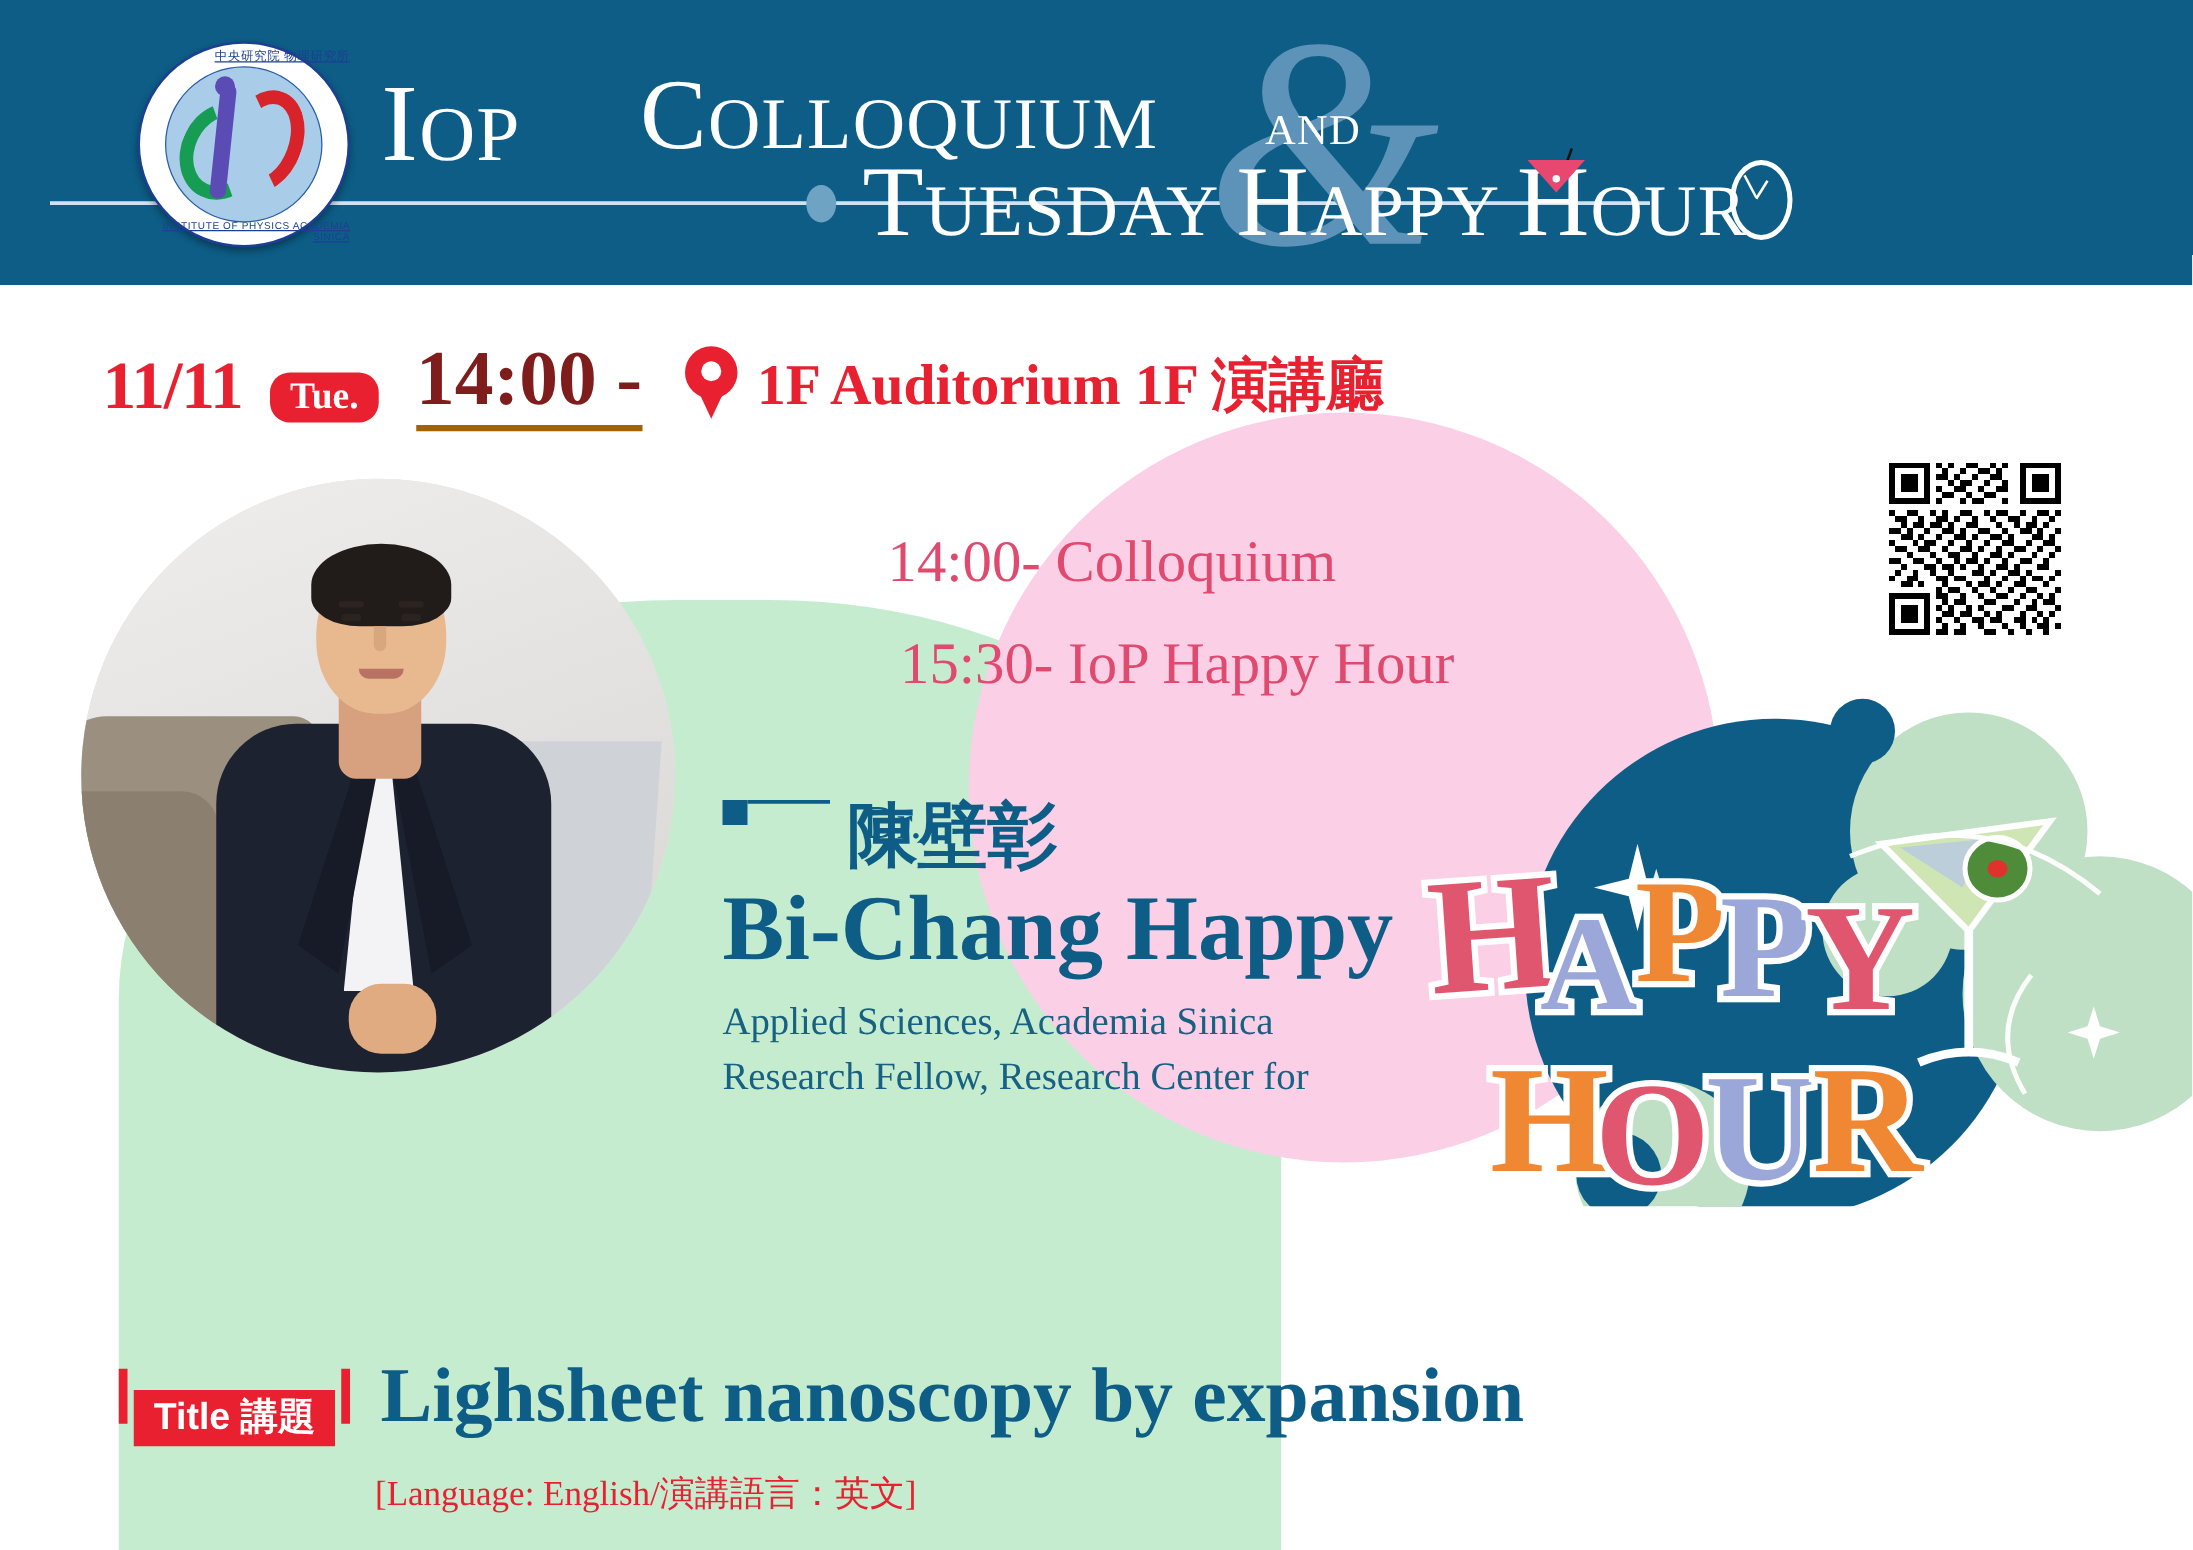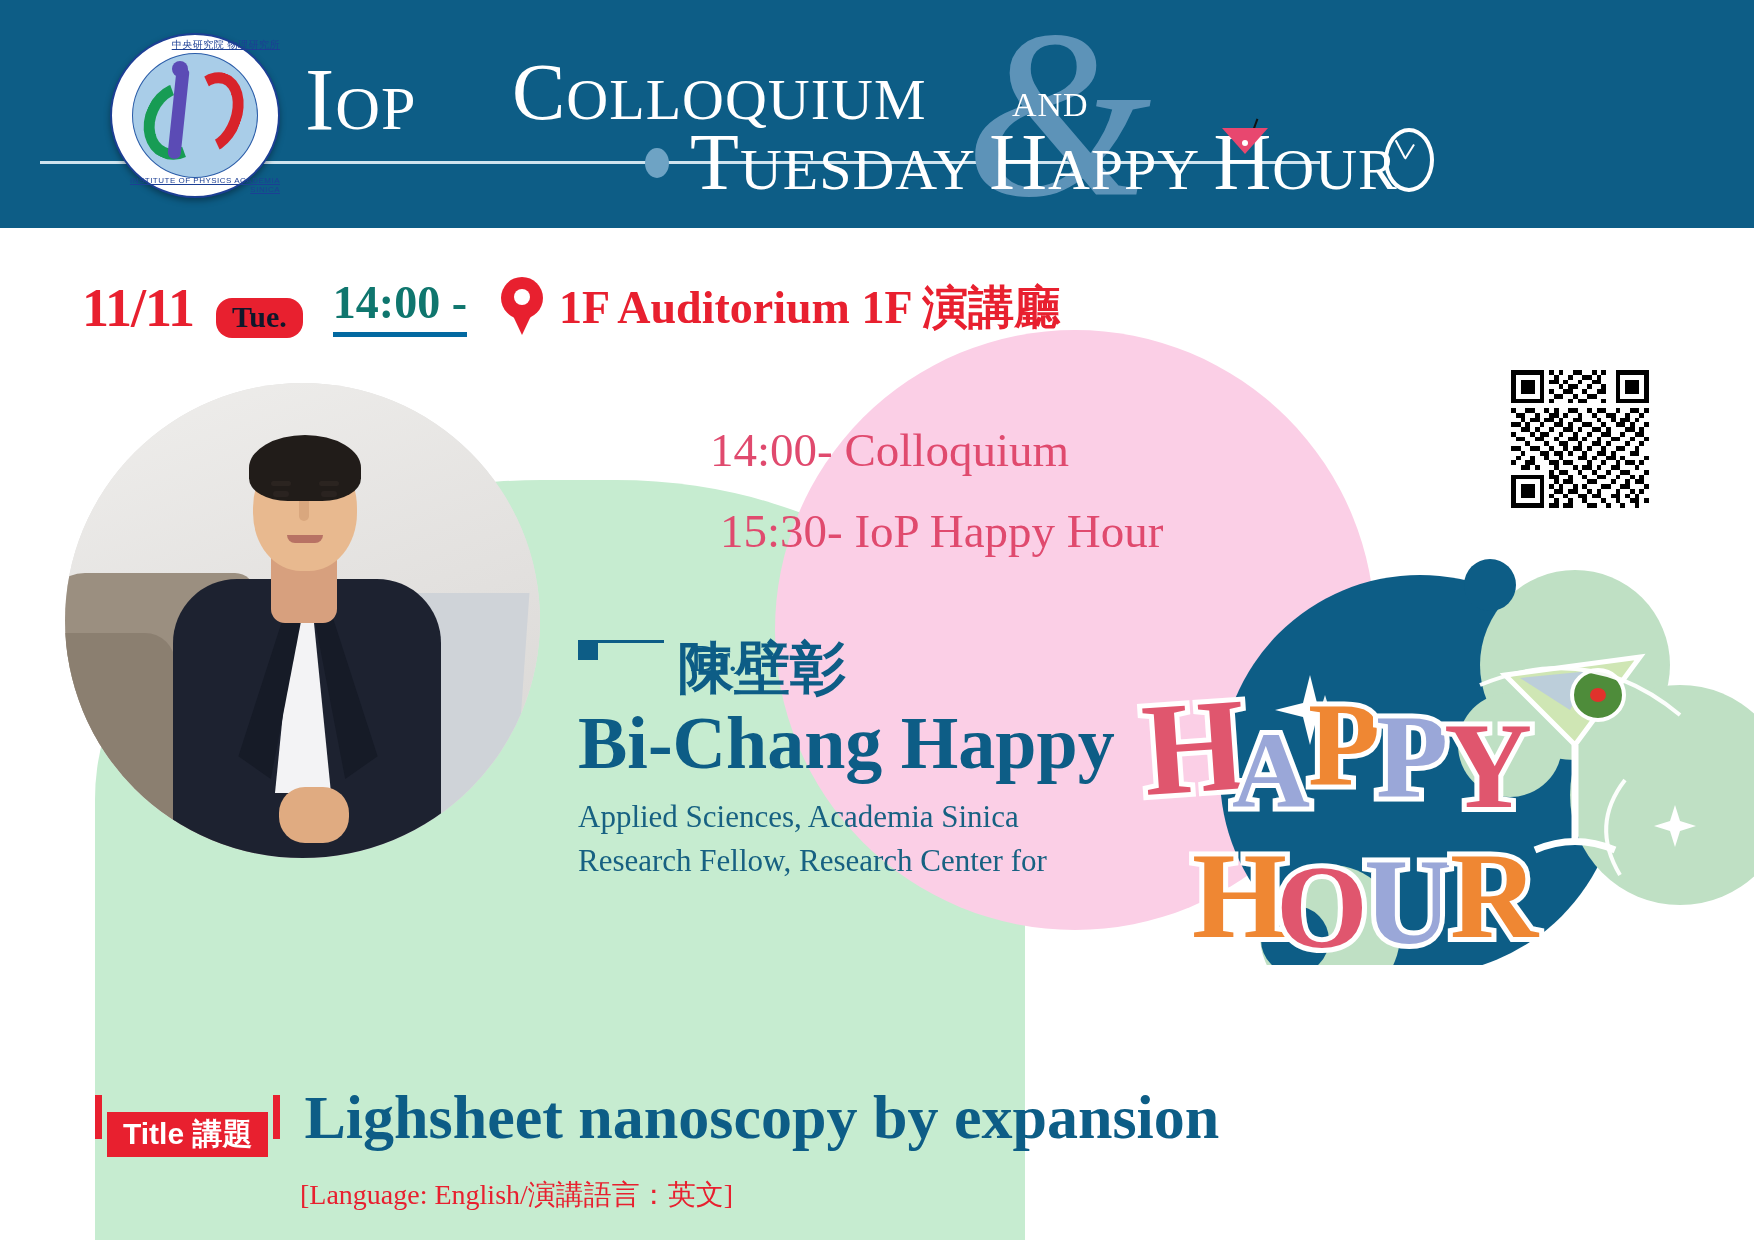--- a/index.html
+++ b/index.html
@@ -108,29 +108,29 @@
     border-radius:50%;background:#fbcfe6;
   }
 
   
   .date-row{position:absolute;left:82px;top:272px;height:72px;display:flex;align-items:center;}
   .date-big{
     font-size:54px;line-height:1;color:#e8202f;font-weight:bold;
     font-family:"Liberation Serif",serif;letter-spacing:-1px;
   }
   .day-badge{
-    margin-left:22px;background:#e8202f;color:#0f172a;border-radius:16px;
+    margin-left:22px;background:#e8202f;color:#ffffff;border-radius:16px;
     padding:4px 16px 6px;font-size:30px;font-weight:bold;
     font-family:"Liberation Serif",serif;line-height:1;
     align-self:flex-end;margin-bottom:6px;
   }
   .time-big{
-    margin-left:30px;font-size:46px;line-height:1;color:#0f766e;font-weight:bold;
+    margin-left:30px;font-size:62px;line-height:1;color:#7f1d1d;font-weight:bold;
     font-family:"Liberation Serif",serif;
-    border-bottom:5px solid #0369a1;padding-bottom:6px;white-space:nowrap;
+    border-bottom:5px solid #a16207;padding-bottom:6px;white-space:nowrap;
   }
   .pin{margin-left:34px;position:relative;width:42px;height:62px;}
   .pin .head{
     position:absolute;left:0;top:0;width:42px;height:42px;border-radius:50% 50% 50% 50%;
     background:#e8202f;
   }
   .pin .tail{
     position:absolute;left:6px;top:26px;width:0;height:0;
     border-left:15px solid transparent;border-right:15px solid transparent;
     border-top:32px solid #e8202f;

